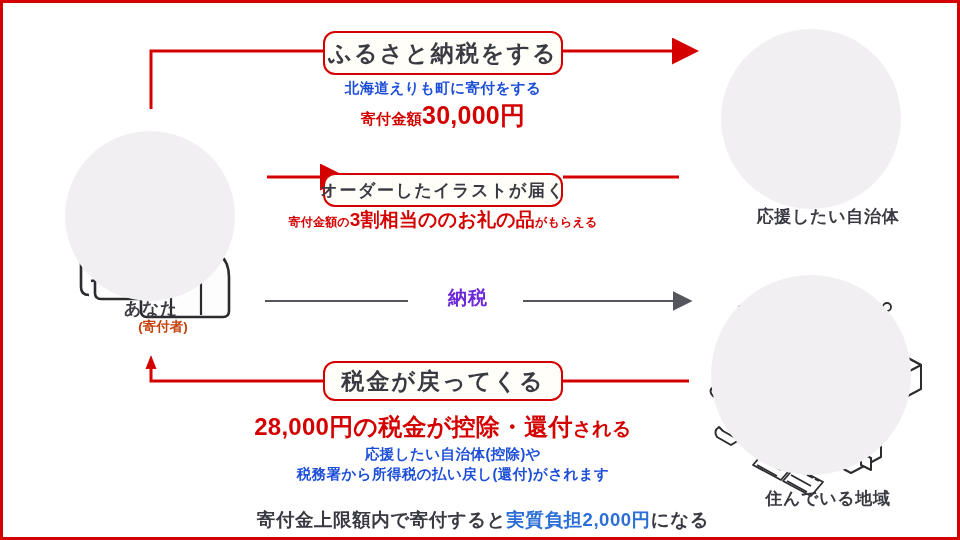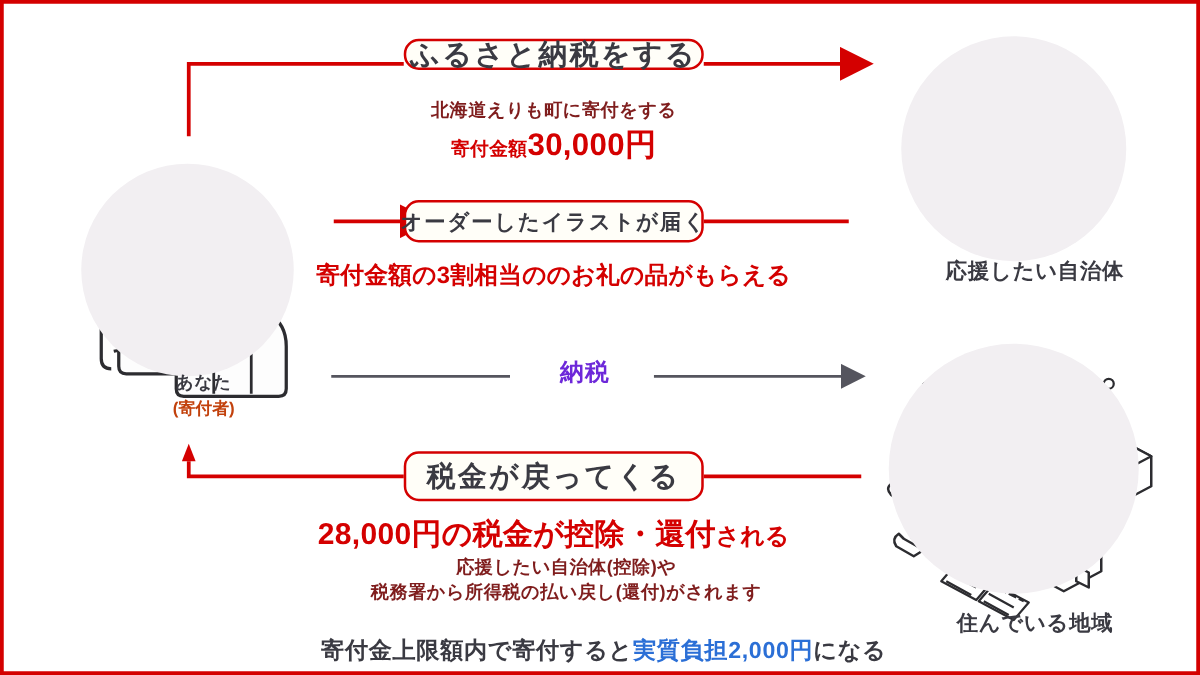--- a/index.html
+++ b/index.html
@@ -33,66 +33,66 @@
     border-radius: 12px;
     display: flex;
     align-items: center;
     justify-content: center;
     color: #3a3a42;
     font-weight: bold;
     letter-spacing: 0.09em;
     white-space: nowrap;
     z-index: 4;
   }
-  #callout-1 { left: 320px; top: 28px;  width: 240px; height: 25px; font-size: 23px; }
-  #callout-2 { left: 320px; top: 157px; width: 240px; height: 34px; font-size: 17px; }
+  #callout-1 { left: 320px; top: 28px;  width: 240px; height: 44px; font-size: 23px; }
+  #callout-2 { left: 320px; top: 170px; width: 240px; height: 34px; font-size: 17px; }
   #callout-3 { left: 320px; top: 358px; width: 240px; height: 40px; font-size: 23px; }
 
   
   .ctext {
     position: absolute;
     text-align: center;
     white-space: nowrap;
     z-index: 4;
   }
   .sub-dark {
-    color: #7f1d1d;
+    color: #1d4ed8;
     font-size: 14.5px;
     font-weight: bold;
     letter-spacing: 0.03em;
   }
   .red-em { color: #d40000; font-weight: bold; }
   .amount-big { font-size: 25px; letter-spacing: 0.01em; }
   .amount-small { font-size: 15px; letter-spacing: 0.02em; }
 
   #sub-1      { left: 240px; top: 76px;  width: 400px; }
   #amount-1   { left: 240px; top: 96px;  width: 400px; }
   #reward-1   { left: 190px; top: 204px; width: 500px; font-size: 19px; letter-spacing: 0.01em; }
-  #reward-1 .small { font-size: 19px; }
+  #reward-1 .small { font-size: 12px; }
   #refund-1   { left: 190px; top: 408px; width: 500px; font-size: 24px; letter-spacing: 0.01em; }
   #refund-1 .tail { font-size: 19px; }
   #note-1     { left: 200px; top: 442px; width: 500px; line-height: 1.35; }
 
   #bottom-note {
     left: 0px; top: 504px; width: 960px;
     font-size: 18.5px; font-weight: bold;
     color: #3a3a42; letter-spacing: 0.03em;
   }
   #bottom-note .blue { color: #2b6fd6; }
 
   
   .caption {
     position: absolute;
     text-align: center;
     white-space: nowrap;
     color: #3a3a42;
     font-weight: bold;
     z-index: 4;
   }
-  #cap-you   { left: 60px;  top: 294px; width: 200px; font-size: 14px; letter-spacing: 0.04em; }
+  #cap-you   { left: 48px;  top: 294px; width: 200px; font-size: 17px; letter-spacing: 0.04em; }
   #cap-you-2 { left: 60px;  top: 315px; width: 200px; font-size: 13.5px; color: #c2410c; }
   #cap-muni  { left: 700px; top: 202px; width: 250px; font-size: 17px; letter-spacing: 0.04em; font-family: Liberation Serif, serif; }
   #cap-city  { left: 700px; top: 484px; width: 250px; font-size: 17px; letter-spacing: 0.04em; }
 
   
   #tax-label {
     position: absolute;
     left: 410px; top: 282px; width: 110px;
     text-align: center;
     font-size: 19px; font-weight: bold;

